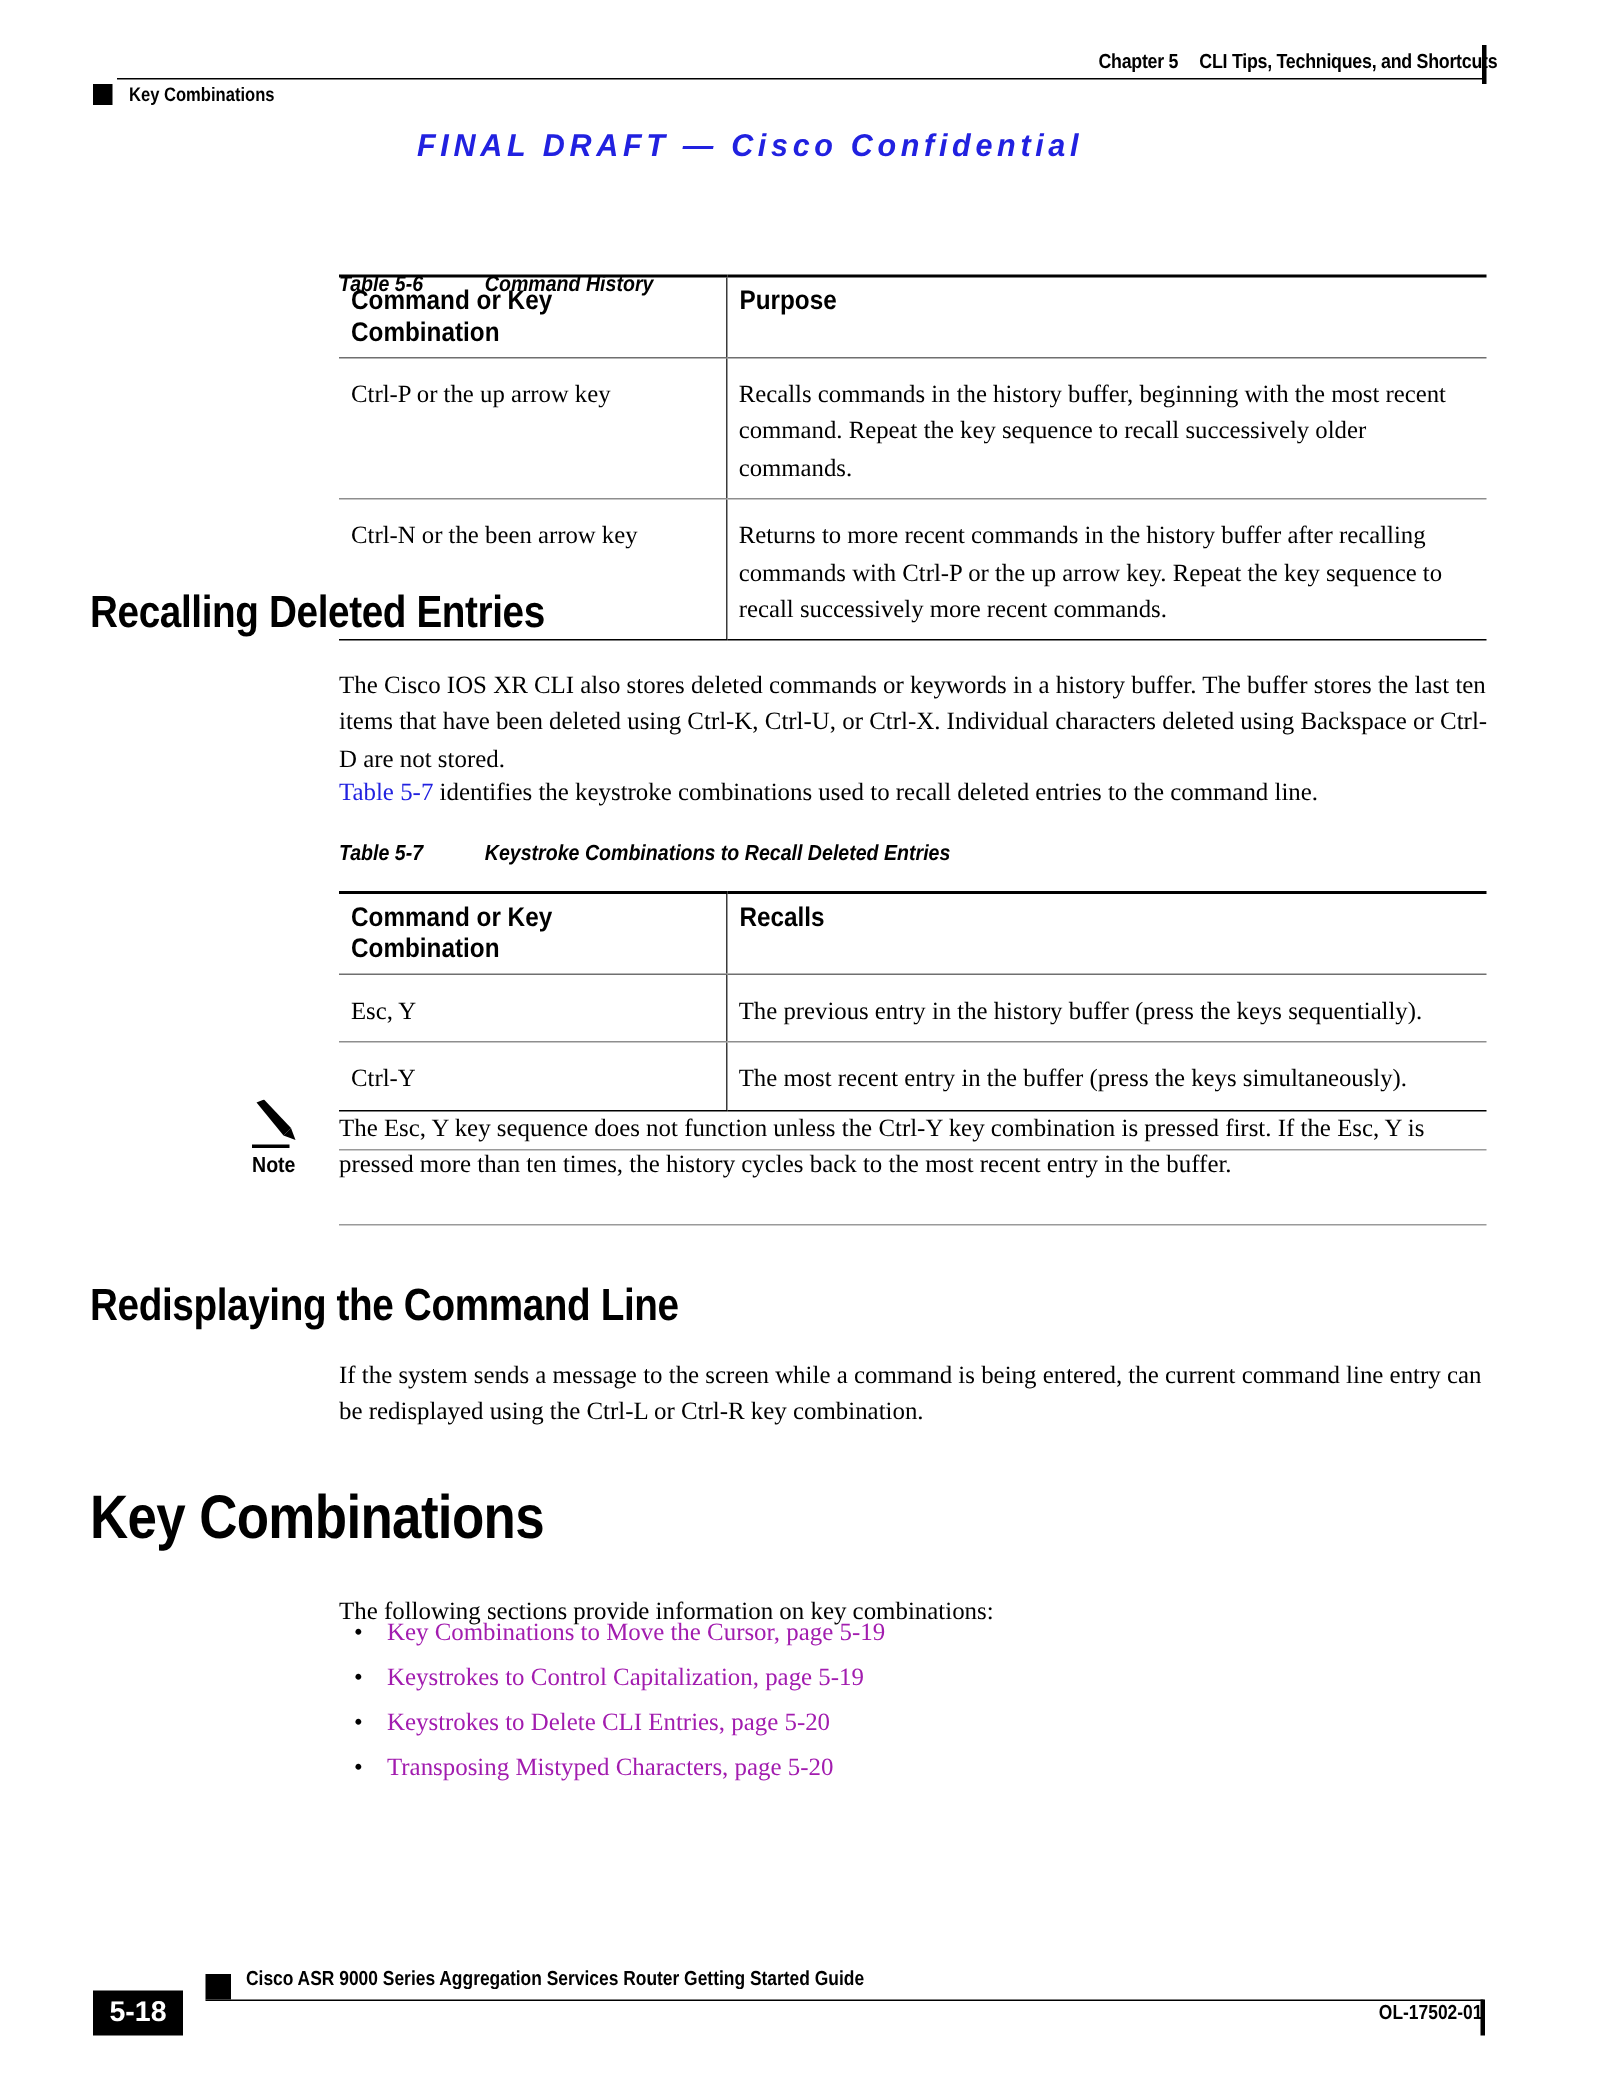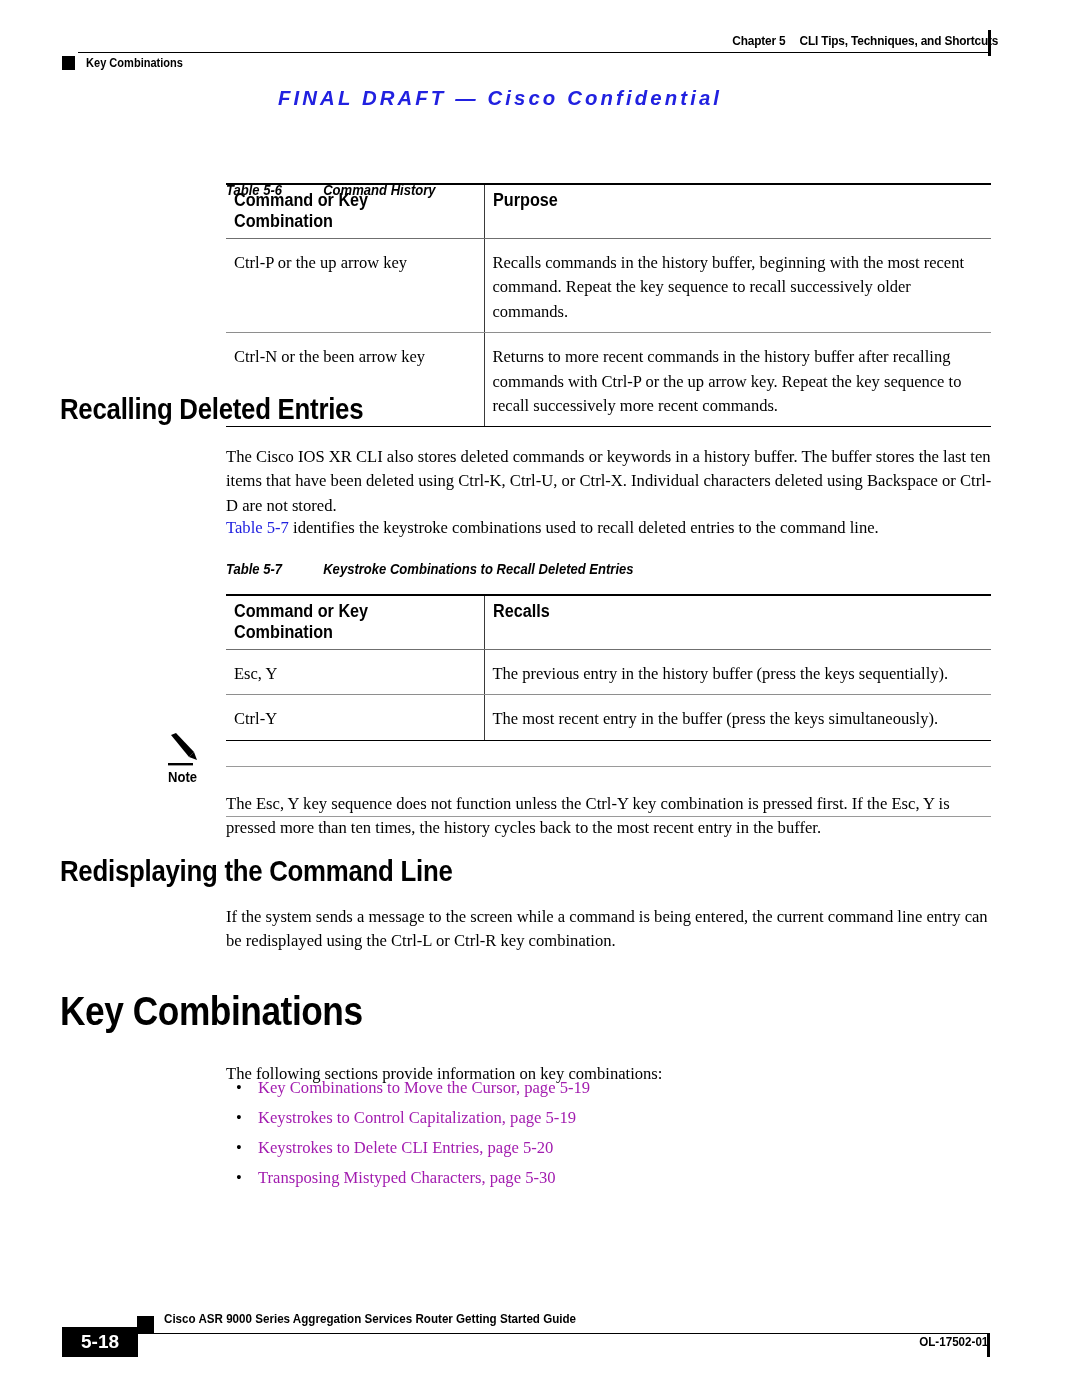--- a/index.html
+++ b/index.html
@@ -280,21 +280,21 @@
     font-weight: bold;
     font-size: 13.5px;
     white-space: nowrap;
     transform: scaleX(0.86);
     transform-origin: left center;
   }
   .ftr-page {
     position: absolute;
     left: 62px;
     top: 1327px;
-    width: 76px;
+    width: 60px;
     height: 30px;
     background: #000;
     color: #fff;
     font-family: "Liberation Sans Narrow", "Liberation Sans", sans-serif;
     font-weight: bold;
     font-size: 19px;
     display: flex;
     align-items: center;
     justify-content: center;
     text-align: center;
@@ -399,21 +399,21 @@
 
   <svg class="note-icon" viewBox="0 0 38 34" xmlns="http://www.w3.org/2000/svg">
     <g fill="#000000">
       <path d="M3 2 L8 0 L26 19 L21 24 Z"></path>
       <path d="M21 24 L26 19 L29 27 Z"></path>
       <path d="M0 30 h25 v2.4 H0 Z"></path>
     </g>
   </svg>
   <div class="note-rule-top" style="top:766px;"></div>
   <div class="note-label" style="top:769px;">Note</div>
-  <div class="note-body" style="top:792px;">The Esc, Y key sequence does not function unless the Ctrl-Y key combination is pressed first. If the Esc, Y is pressed more than ten times, the history cycles back to the most recent entry in the buffer.</div>
+  <div class="note-body" style="top:740px;">The Esc, Y key sequence does not function unless the Ctrl-Y key combination is pressed first. If the Esc, Y is pressed more than ten times, the history cycles back to the most recent entry in the buffer.</div>
   <div class="note-rule-bot" style="top:816px;"></div>
 
   <div class="h2" style="top:854px;">Redisplaying the Command Line</div>
   <div class="p" style="top:905px;">If the system sends a message to the screen while a command is being entered, the current command line entry can be redisplayed using the Ctrl-L or Ctrl-R key combination.</div>
 
   <div class="h1" style="top:988px;">Key Combinations</div>
 
   <div class="p" style="top:1062px;">The following sections provide information on key combinations:</div>
 
   <div class="bul" style="top:1076px;">
@@ -423,21 +423,21 @@
   <div class="bul" style="top:1106px;">
     <span class="dot">•</span>
     <span class="txt">Keystrokes to Control Capitalization, page 5-19</span>
   </div>
   <div class="bul" style="top:1136px;">
     <span class="dot">•</span>
     <span class="txt">Keystrokes to Delete CLI Entries, page 5-20</span>
   </div>
   <div class="bul" style="top:1166px;">
     <span class="dot">•</span>
-    <span class="txt">Transposing Mistyped Characters, page 5-30</span>
+    <span class="txt">Transposing Mistyped Characters, page 5-20</span>
   </div>
 
   <div class="ftr-sq"></div>
   <div class="ftr-title">Cisco ASR 9000 Series Aggregation Services Router Getting Started Guide</div>
   <div class="ftr-rule"></div>
   <div class="ftr-tick"></div>
   <div class="ftr-page">5-18</div>
   <div class="ftr-doc">OL-17502-01</div>
 
 </div>

